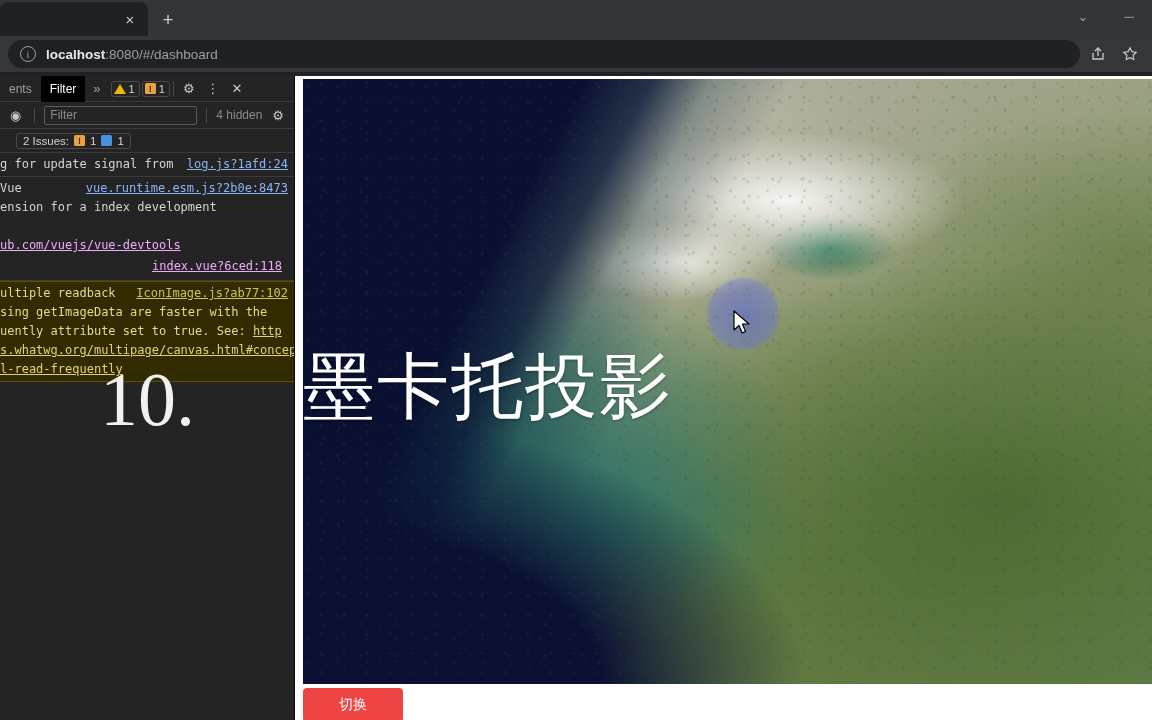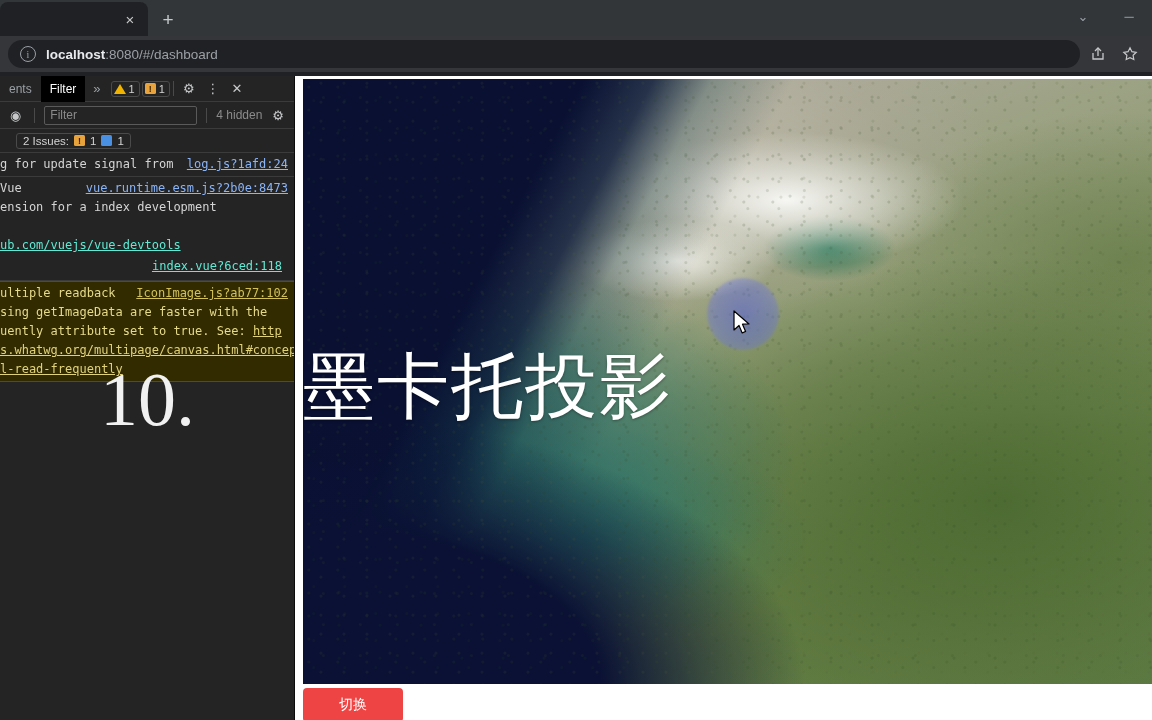--- a/index.html
+++ b/index.html
@@ -156,21 +156,21 @@
   .msg.warnblock {
     background: #332b00; color: #e5d98a;
     border-top: 1px solid #5c4f00; border-bottom: 1px solid #5c4f00;
     white-space: normal;
   }
   .msg .src {
     color: #8ab4f8; text-decoration: underline; float: right;
     margin-left: 14px;
   }
   .msg.warnblock .src { color: #d2c158; text-decoration: underline; }
-  .msg .lnk { color: #5eead4; text-decoration: underline; }
+  .msg .lnk { color: #f0abfc; text-decoration: underline; }
   .msg.warnblock .lnk { color: #e0d27a; text-decoration: underline; }
   .msg .body { color: #d4d4d4; }
   .msg.warnblock .body { color: #e5d98a; }
   .msg-srcrow { text-align: right; padding: 2px 6px 2px 0; }
 
   .bignum {
     position: absolute; left: 0; top: 285px; width: 295px;
     text-align: center; color: #f1f1f1;
     font-family: "Liberation Serif", serif;
     font-size: 76px; line-height: 1;

